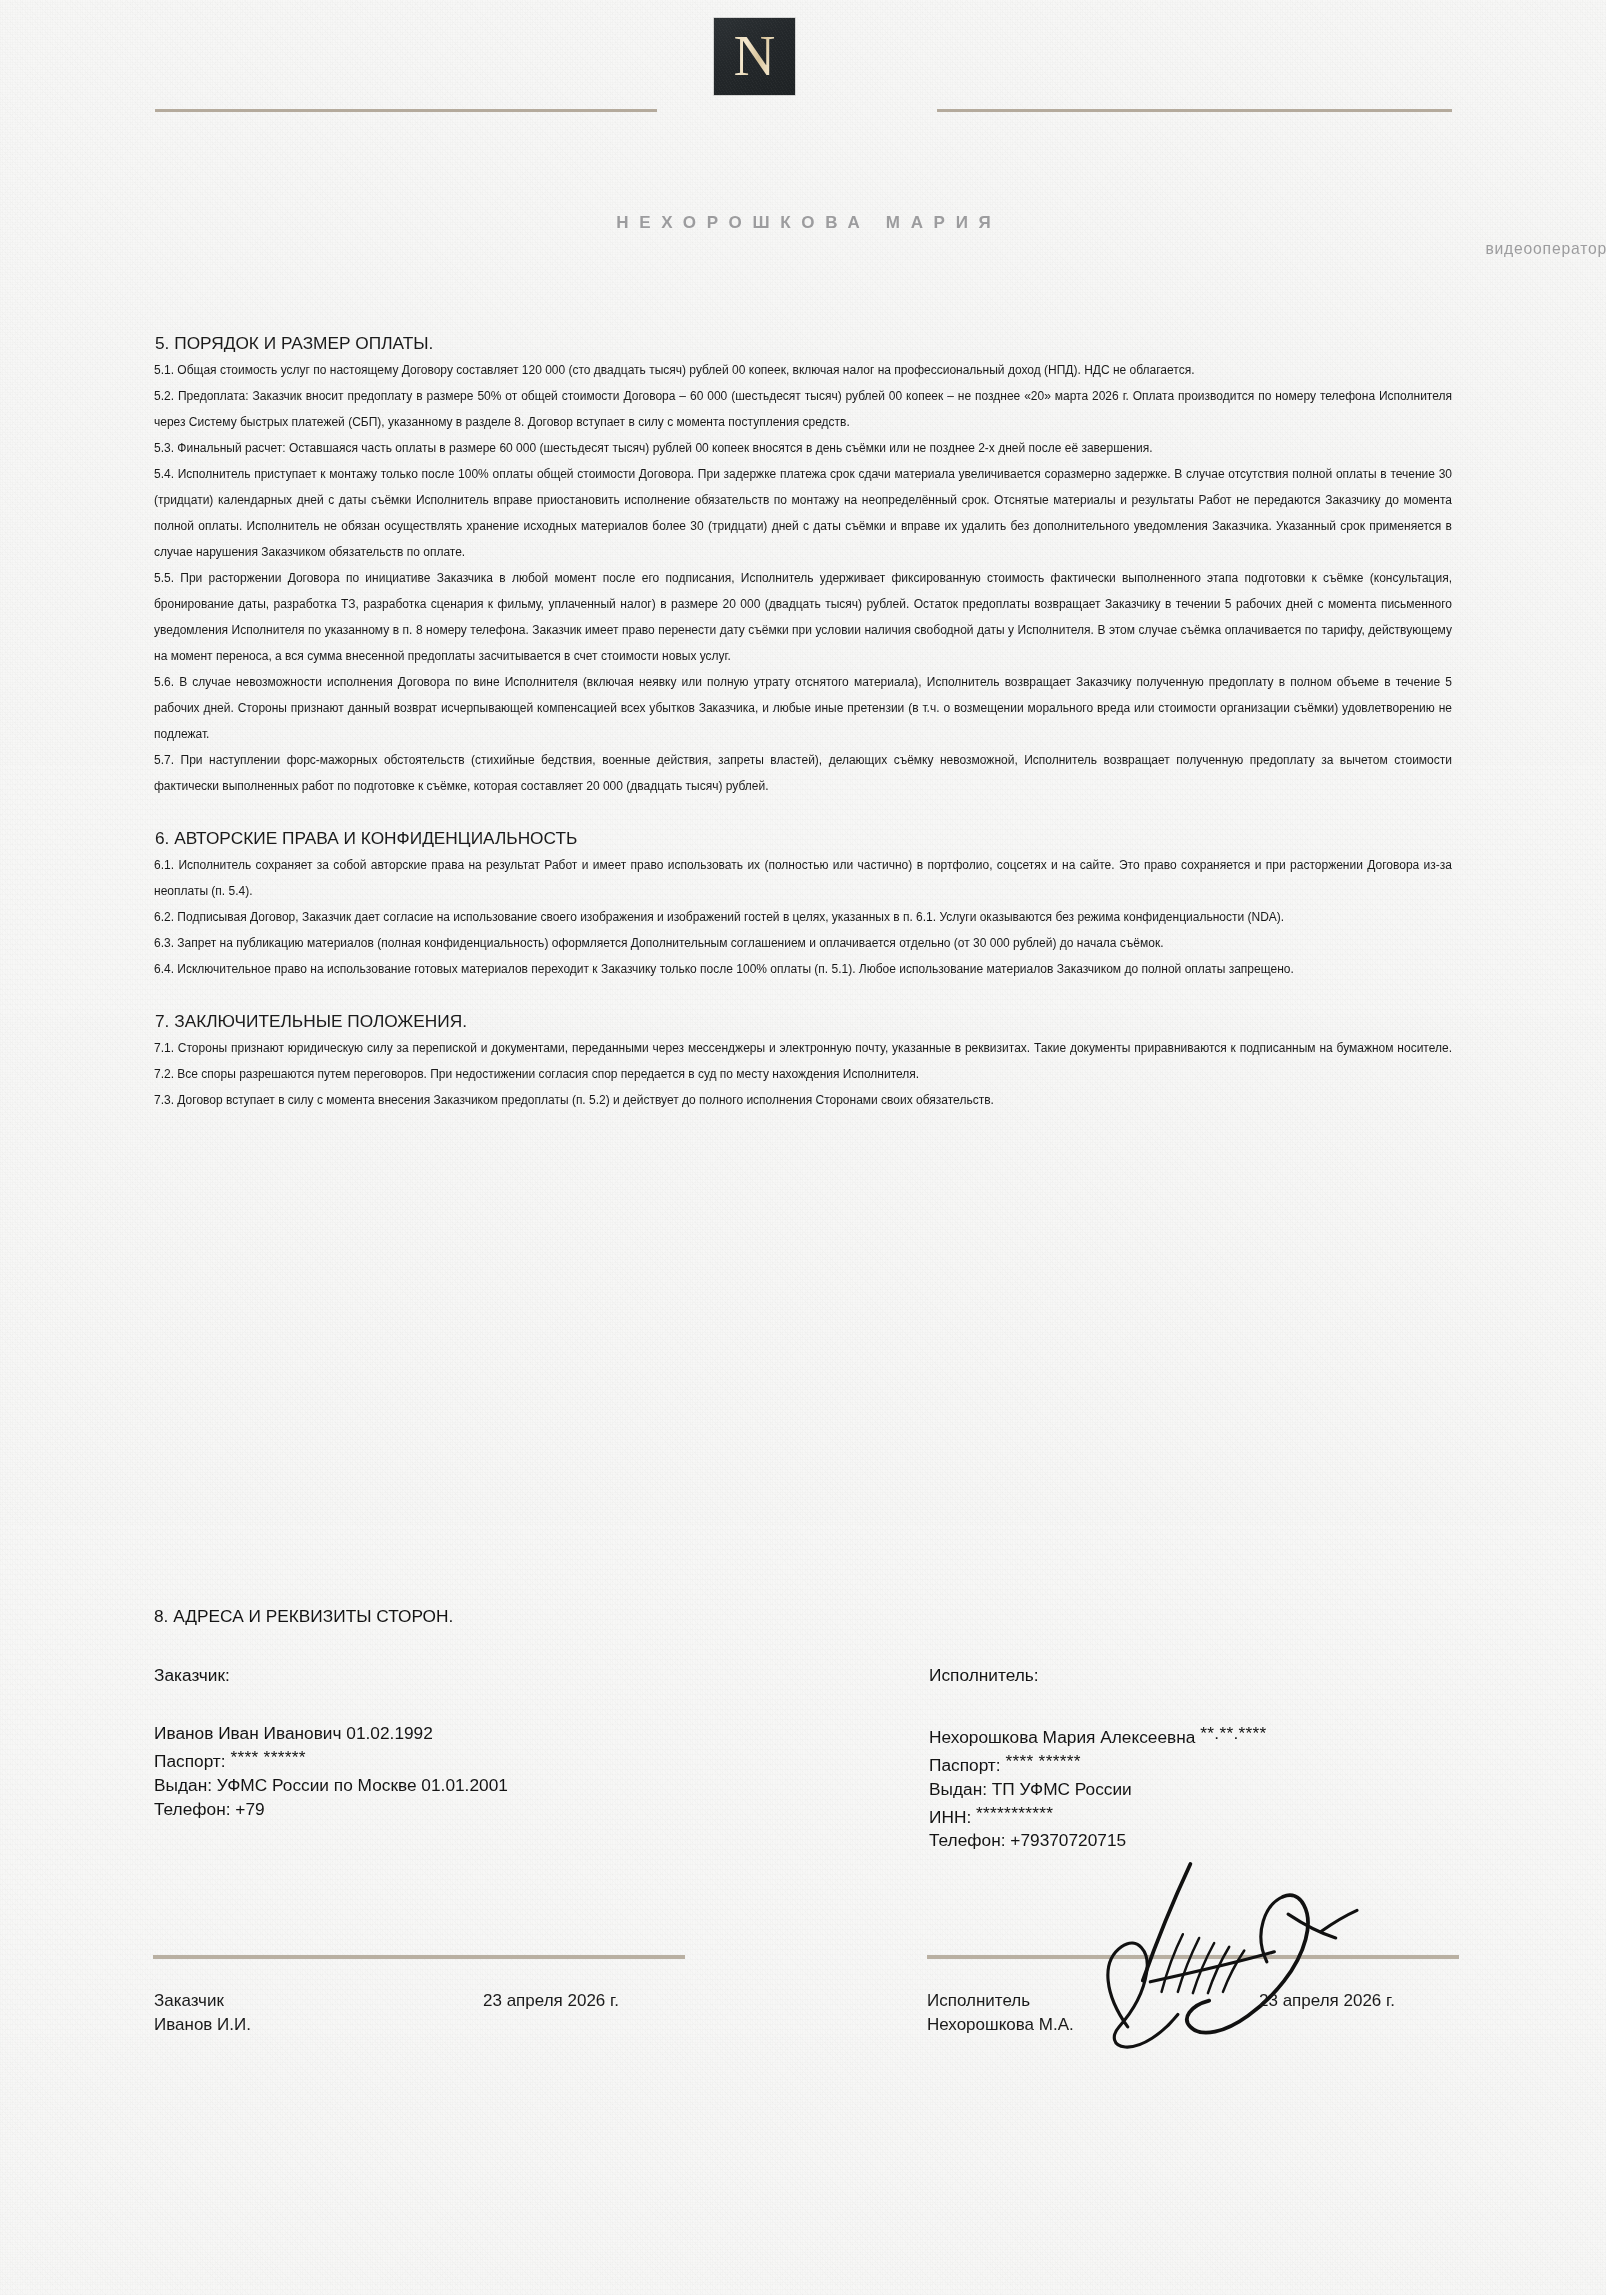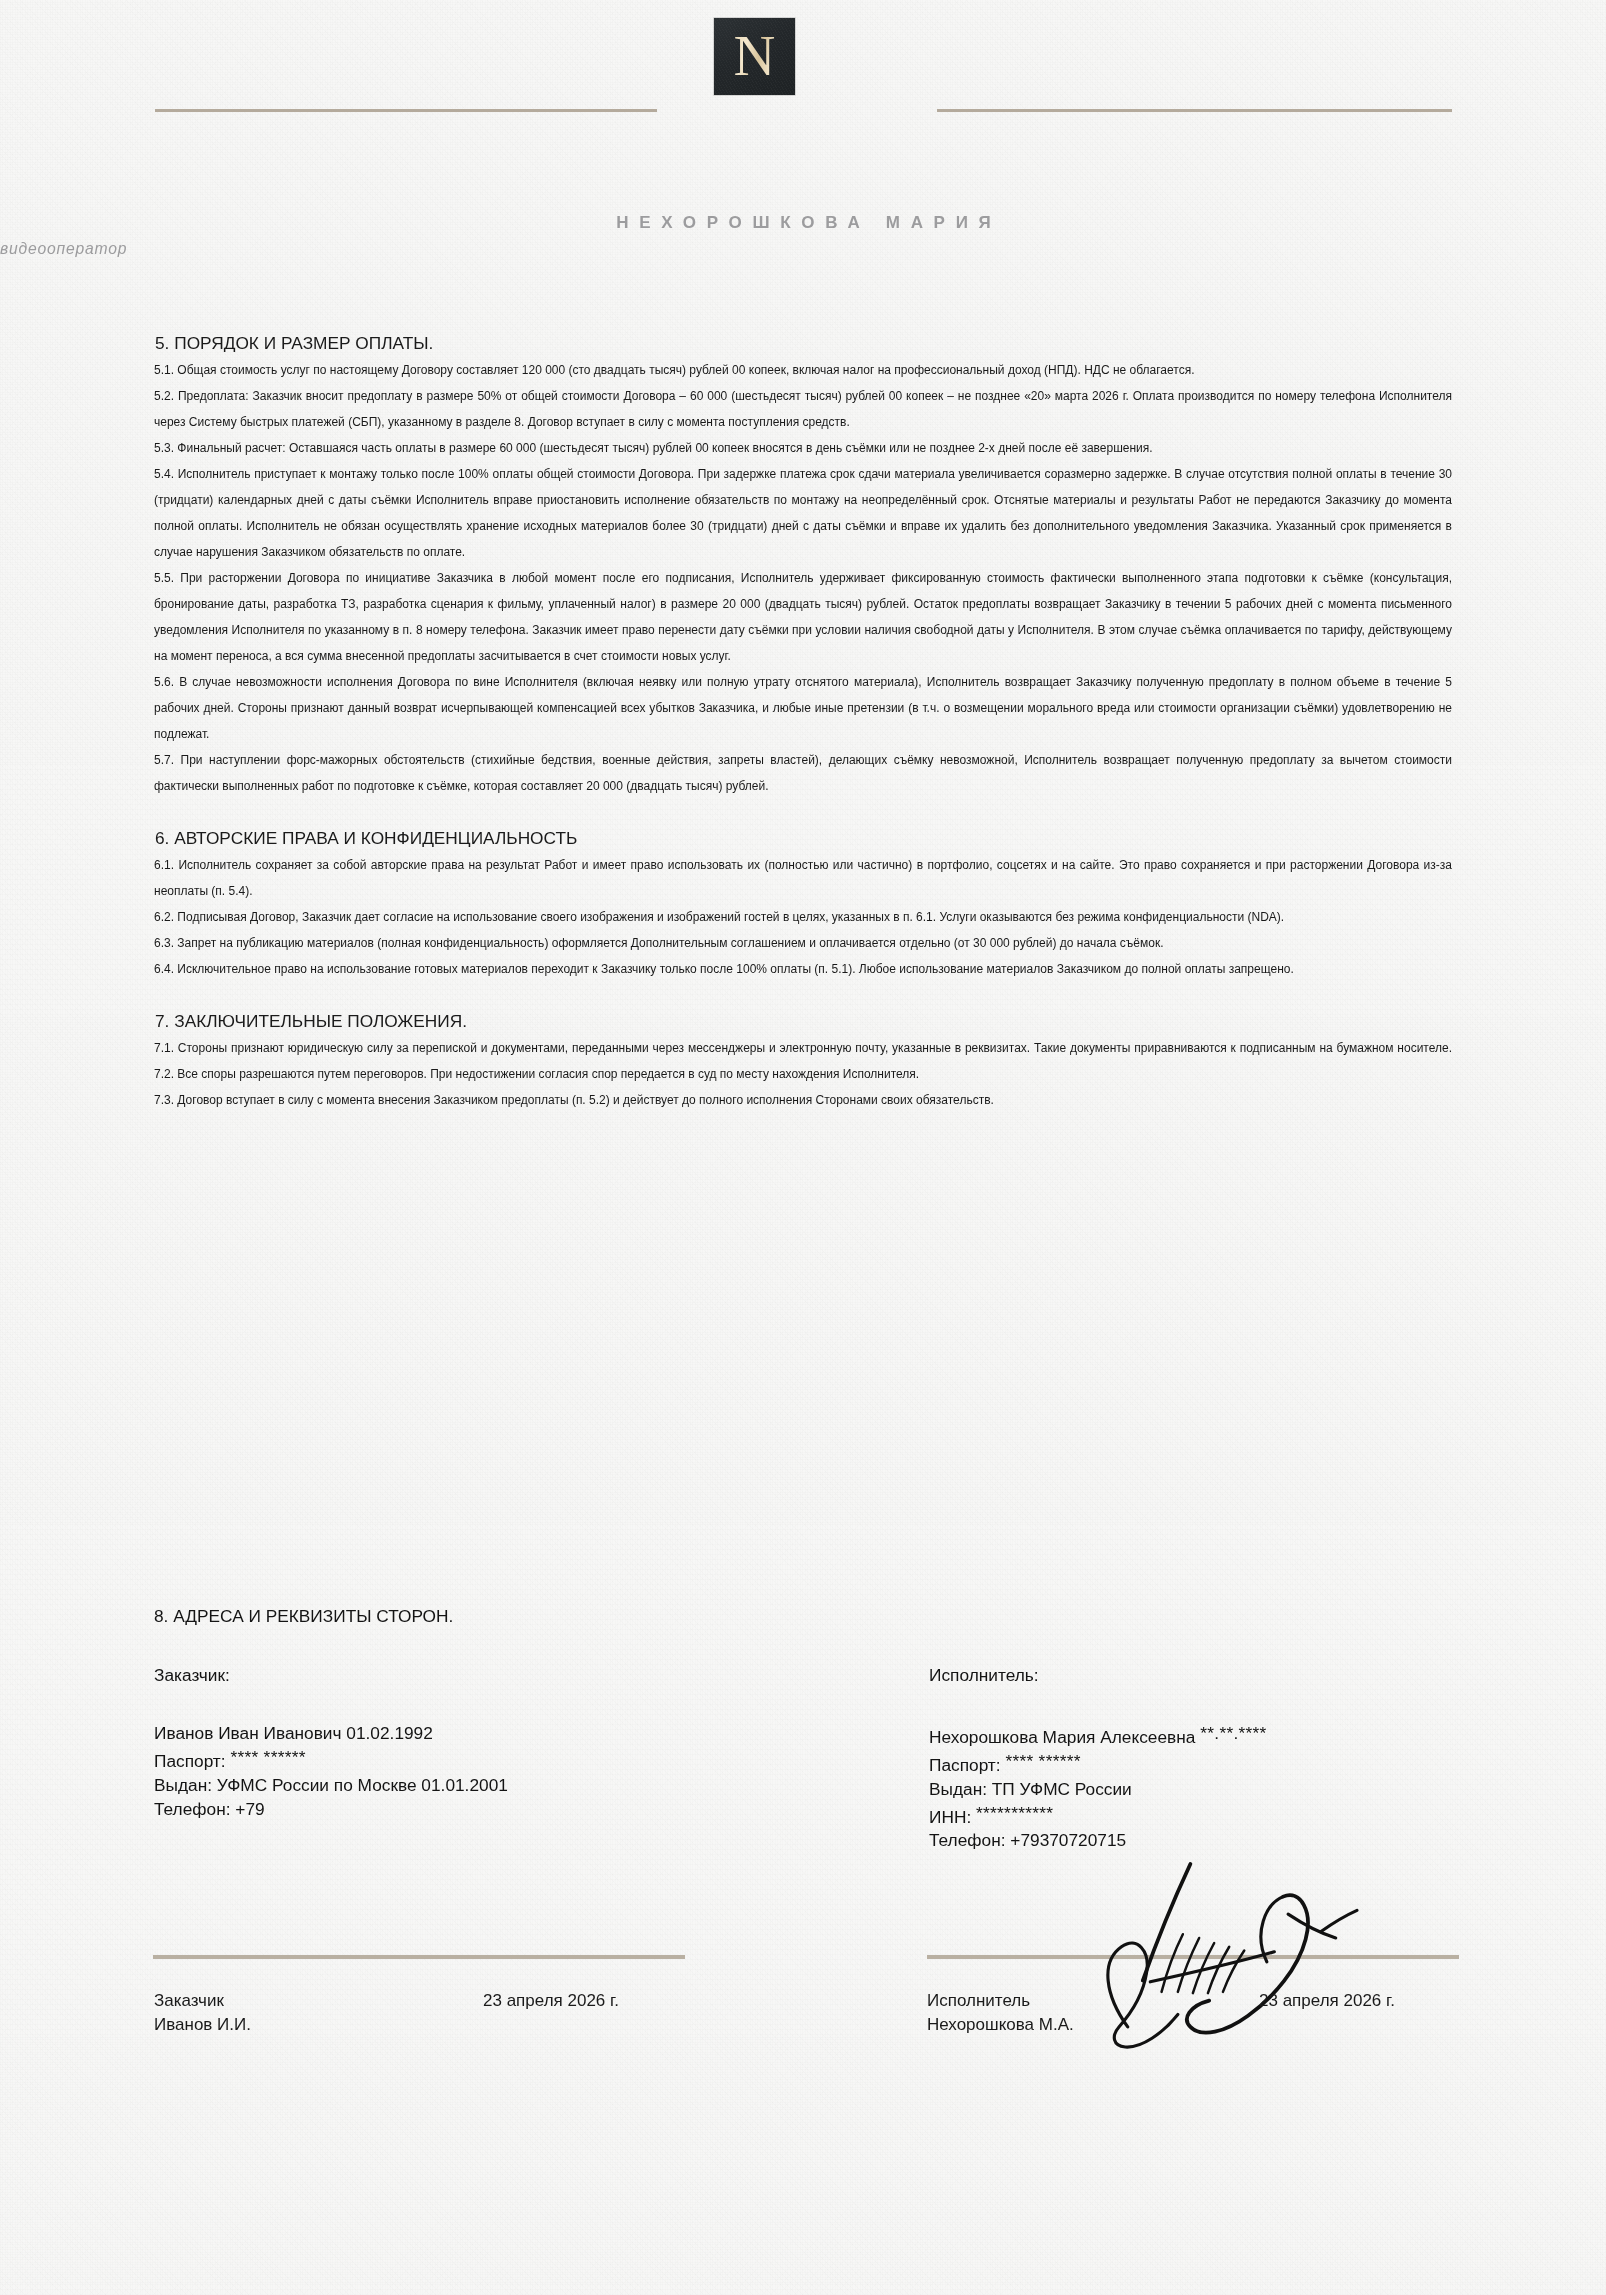--- a/index.html
+++ b/index.html
@@ -76,26 +76,25 @@
     font-size: 17px;
     letter-spacing: 10.7px;
     text-indent: 10.7px;
     color: #9c9c9e;
     font-weight: 700;
   }
   .brand-role {
     position: absolute;
     left: 0; right: 0;
     top: 240px;
-    text-align: left;
+    text-align: right;
     font-size: 15.7px;
     letter-spacing: 0.8px;
     color: #9c9c9e;
     font-weight: 400;
-    font-style: italic;
   }
 
   
   .doc-body {
     position: absolute;
     left: 154px;
     top: 329px;
     width: 1298px;
   }
   .sec-heading {

